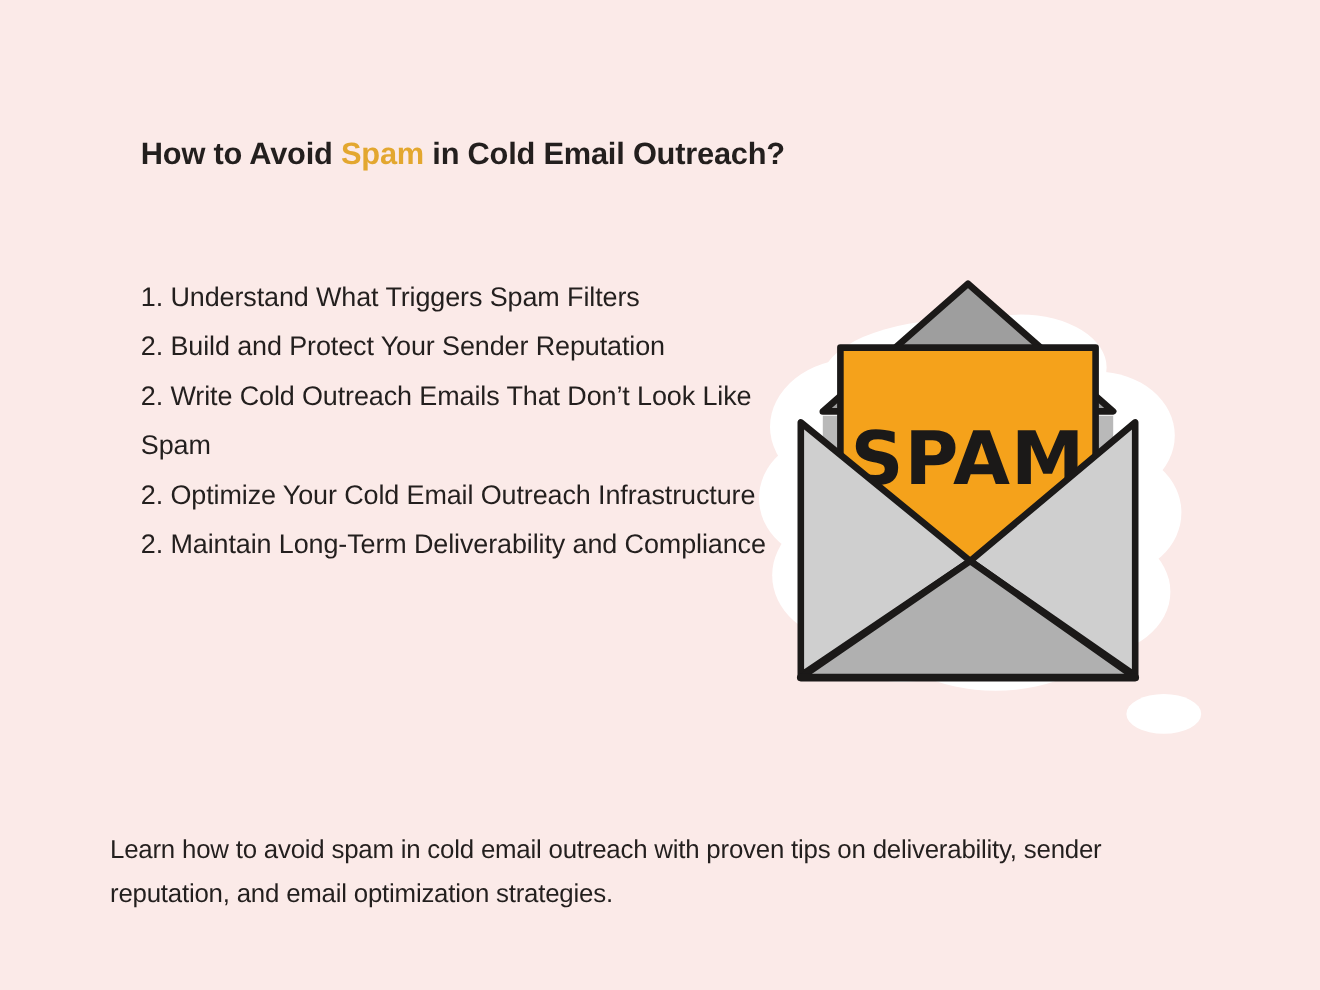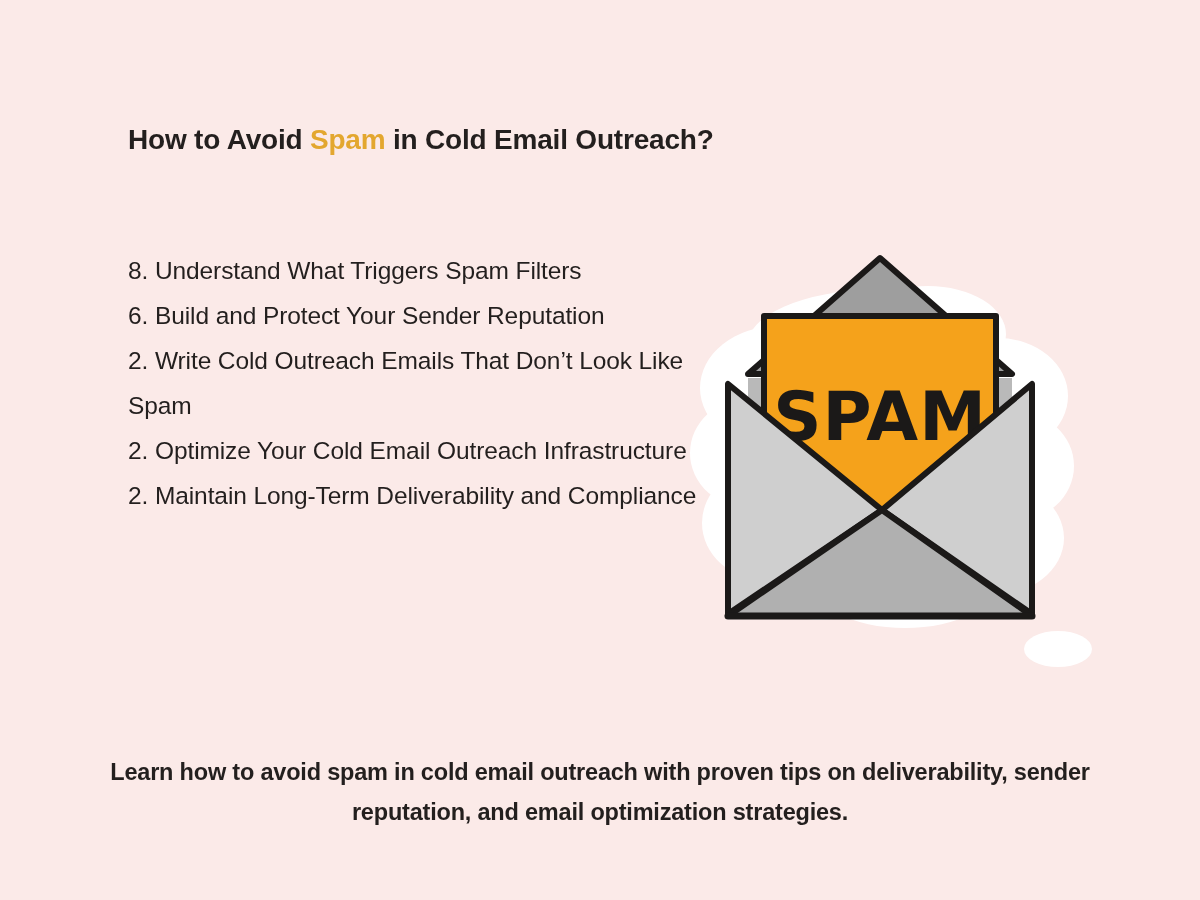--- a/index.html
+++ b/index.html
@@ -56,23 +56,22 @@
     line-height: 45px;
     letter-spacing: -0.1px;
   }
 
   
   #footer-text {
     position: absolute;
     left: 100px;
     top: 728px;
     width: 1000px;
-    text-align: center;
     font-size: 23.5px;
-    font-weight: 700;
+    font-weight: 400;
     color: #231f1e;
     line-height: 40px;
     letter-spacing: -0.2px;
   }
 
   
   #illustration {
     position: absolute;
     left: 660px;
     top: 238px;
@@ -93,22 +92,22 @@
   }
 </style>
 </head>
 <body>
 
 <div id="infographic">
 
   <h1 id="page-title"><span>How to Avoid </span><span class="accent">Spam</span><span> in Cold Email Outreach?</span></h1>
 
   <ul id="steps-list">
-    <li>8. Understand What Triggers Spam Filters</li>
-    <li>6. Build and Protect Your Sender Reputation</li>
+    <li>1. Understand What Triggers Spam Filters</li>
+    <li>2. Build and Protect Your Sender Reputation</li>
     <li>2. Write Cold Outreach Emails That Don’t Look Like Spam</li>
     <li>2. Optimize Your Cold Email Outreach Infrastructure</li>
     <li>2. Maintain Long-Term Deliverability and Compliance</li>
   </ul>
 
   <div id="illustration">
     <svg viewBox="0 0 440 440" xmlns="http://www.w3.org/2000/svg">
 
       <g fill="#ffffff">
         <ellipse cx="215" cy="108" rx="128" ry="56"></ellipse>

